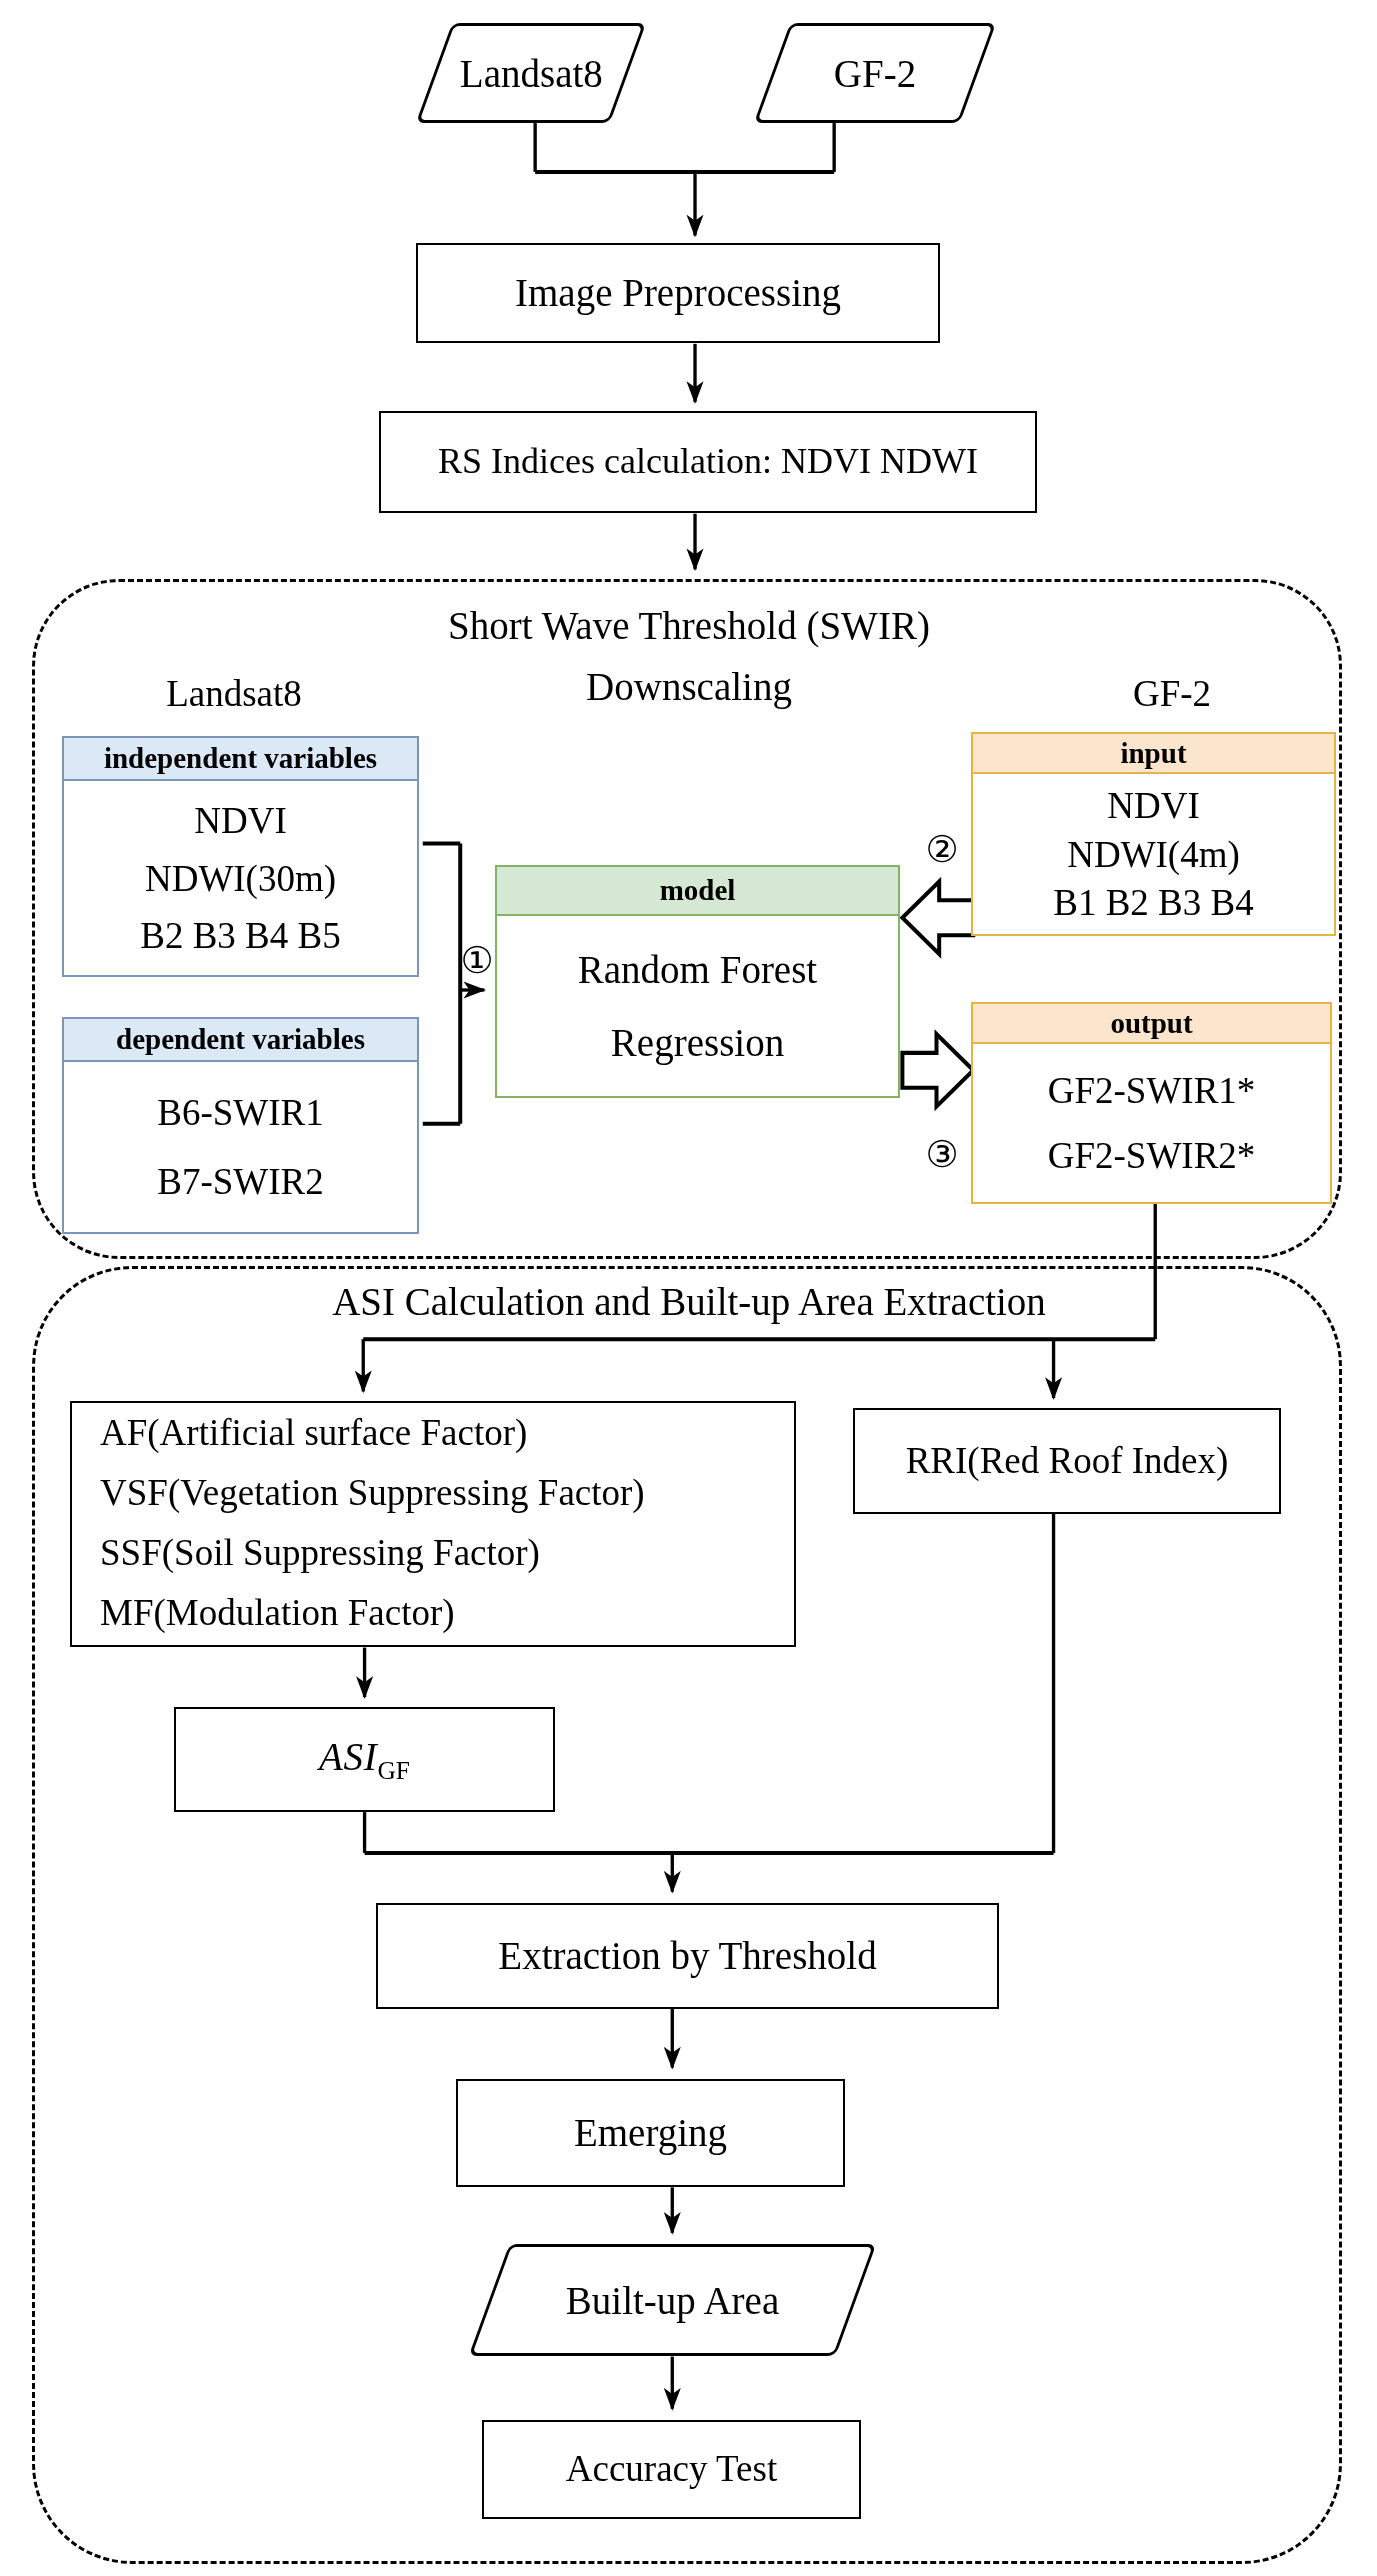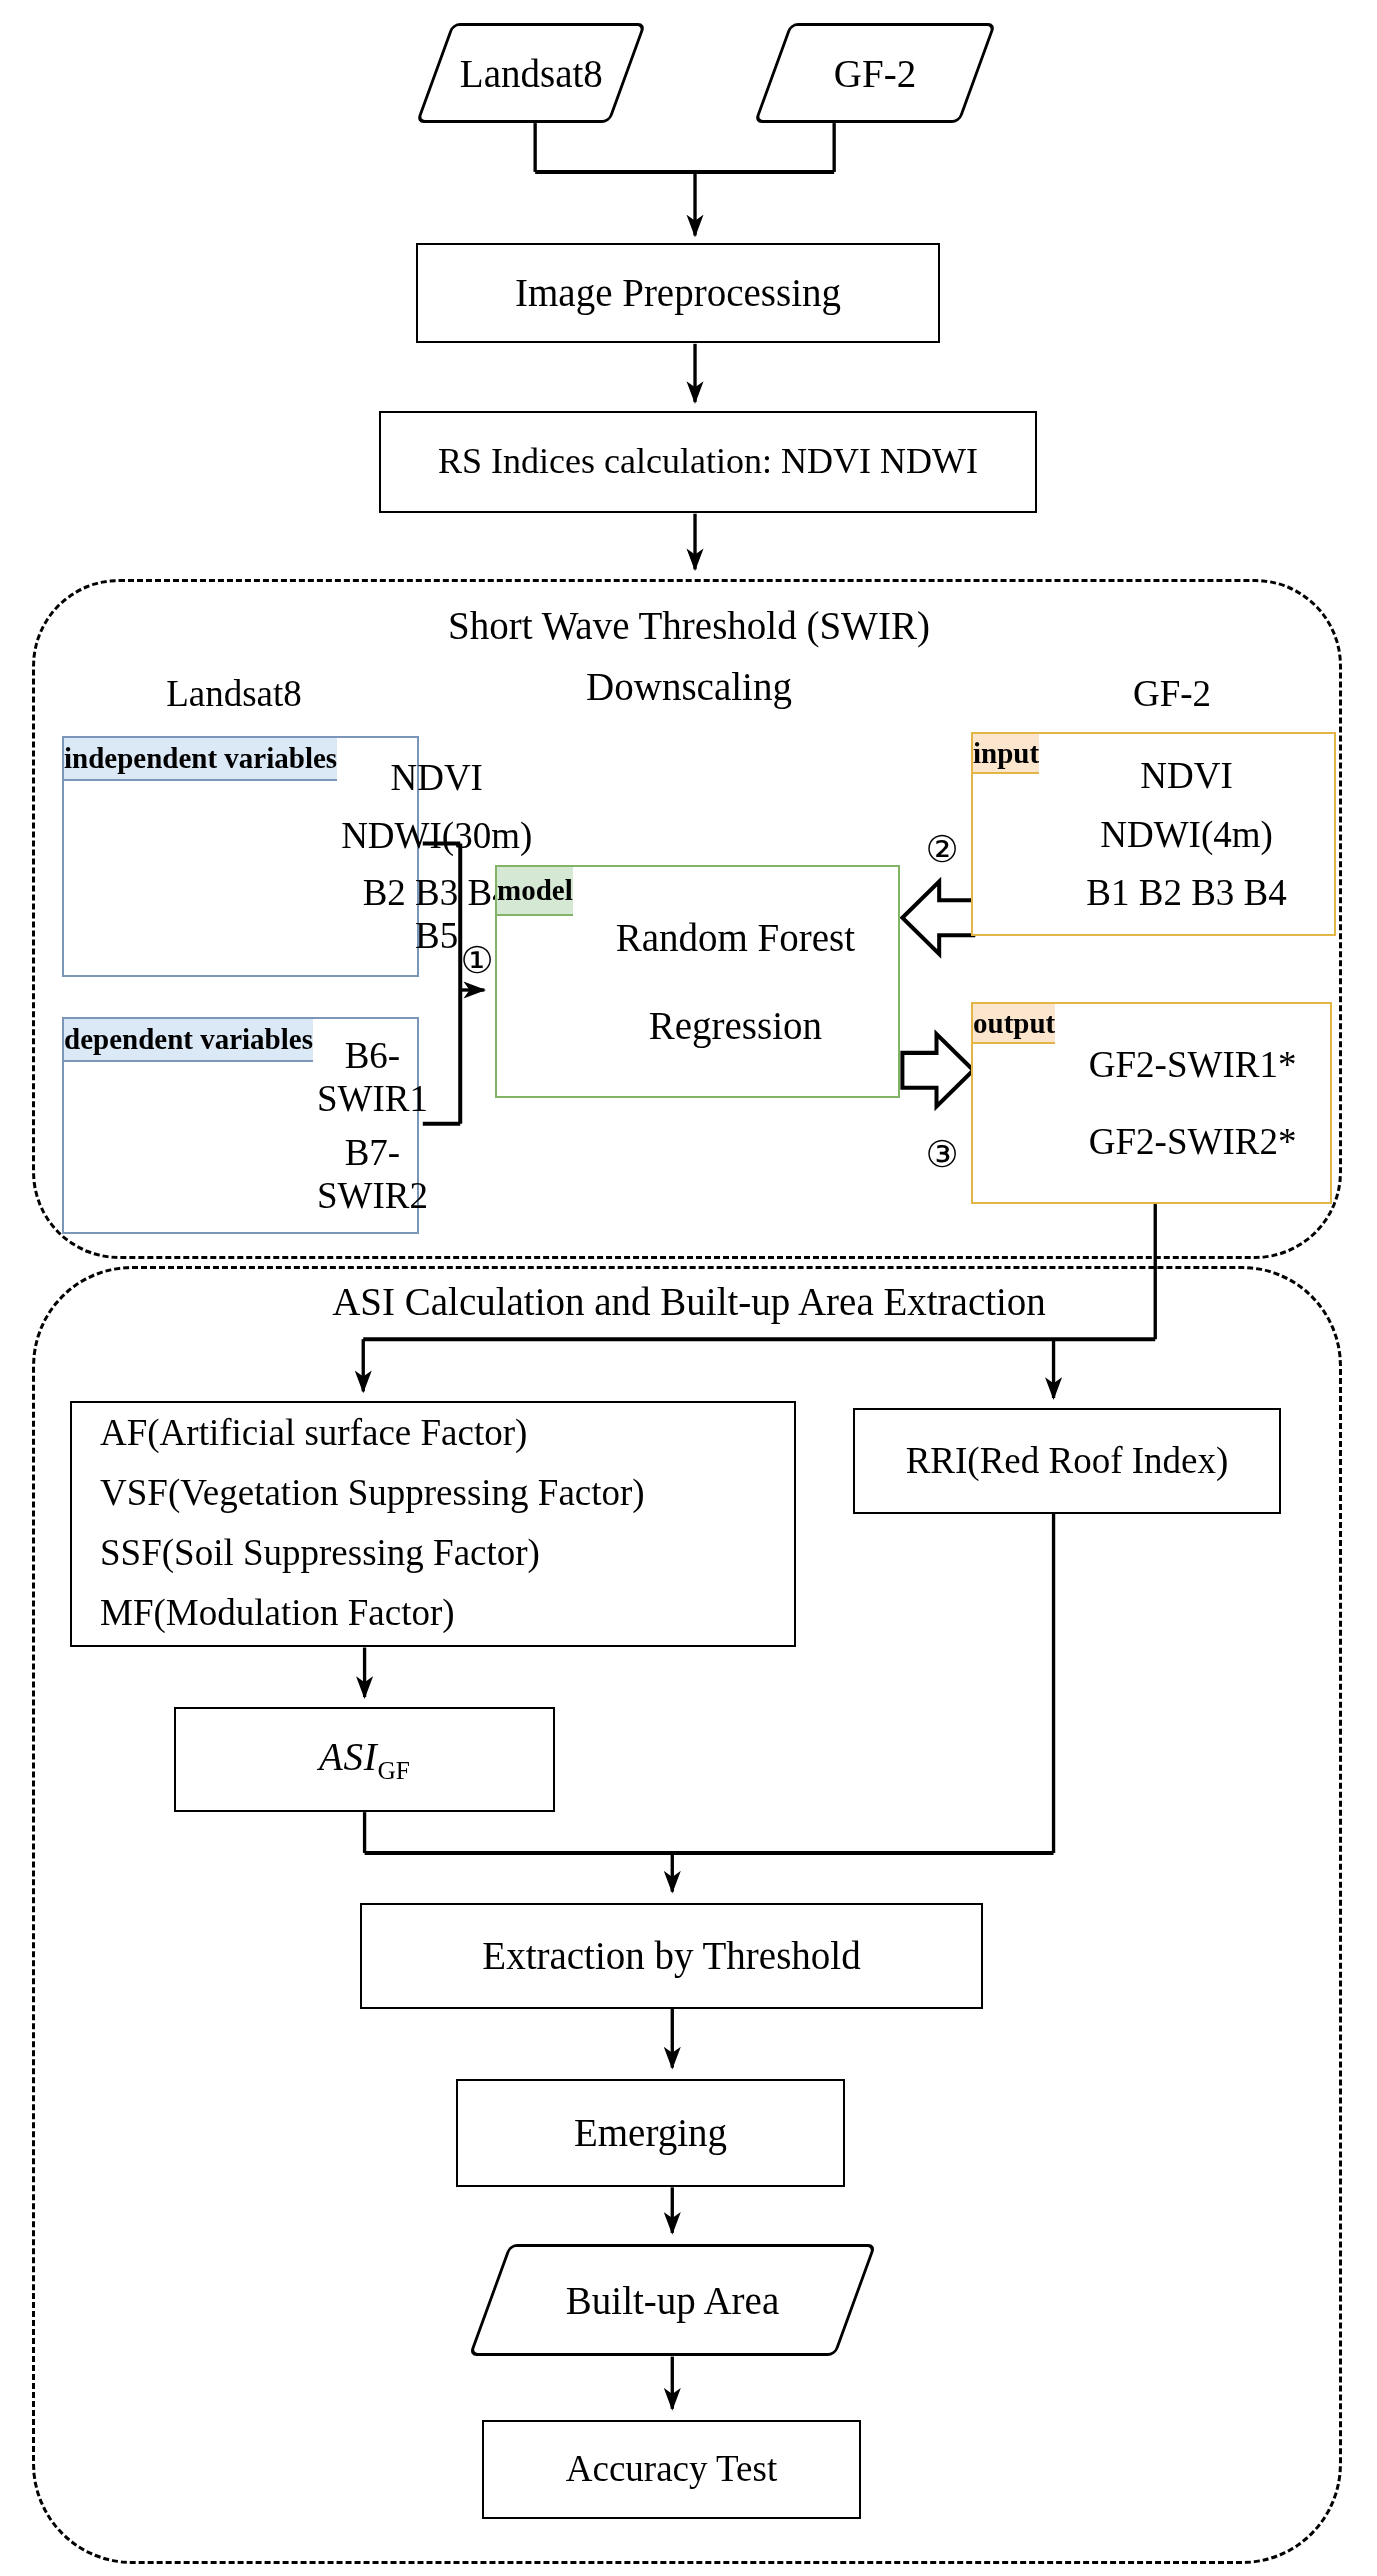--- a/index.html
+++ b/index.html
@@ -19,21 +19,21 @@
     z-index:2; line-height:1.15;
   }
   .para {
     position:absolute; border:3.3px solid #000; border-radius:8px; background:#fff;
     transform:skewX(-20deg); box-sizing:border-box;
     display:flex; align-items:center; justify-content:center; z-index:2;
   }
   .para > span { transform:skewX(20deg); font-size:39px; white-space:nowrap; }
   .hdrbox {
     position:absolute; box-sizing:border-box; background:#fff;
-    display:flex; flex-direction:row; z-index:2; text-align:center;
+    display:flex; flex-direction:column; z-index:2; text-align:center;
   }
   .hdr {
     font-weight:bold; font-size:29px; display:flex; align-items:center; justify-content:center;
     flex:0 0 auto; box-sizing:border-box;
   }
   .bodytxt {
     flex:1 1 auto; display:flex; flex-direction:column; justify-content:space-evenly;
     font-size:37px; padding:4px 4px;
   }
   .blue   { border:2px solid #7b96b8; }
@@ -188,21 +188,21 @@
   </div>
 
   <div class="box f56" style="left:840px; top:1408px; width:428px; height:106px;margin-left:13px;">
     <span>RRI(Red Roof Index)</span>
   </div>
 
   <div class="box f58" style="left:174px; top:1707px; width:381px; height:105px;">
     <span><i class="asi">ASI</i><sub class="gfsub">GF</sub></span>
   </div>
 
-  <div class="box f58" style="left:360px; top:1903px; width:623px; height:106px;">
+  <div class="box f58" style="left:376px; top:1903px; width:623px; height:106px;">
     <span>Extraction by Threshold</span>
   </div>
 
   <div class="box f58" style="left:456px; top:2079px; width:389px; height:108px;">
     <span>Emerging</span>
   </div>
 
   <div class="para" style="left:489px; top:2244px; width:367px; height:112px;">
     <span>Built-up Area</span>
   </div>

